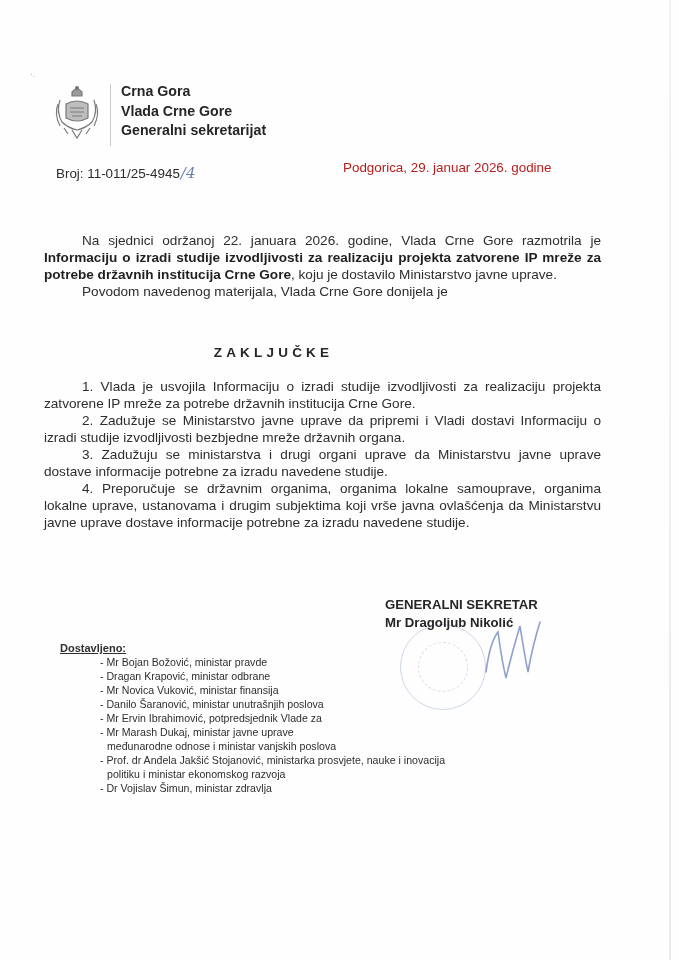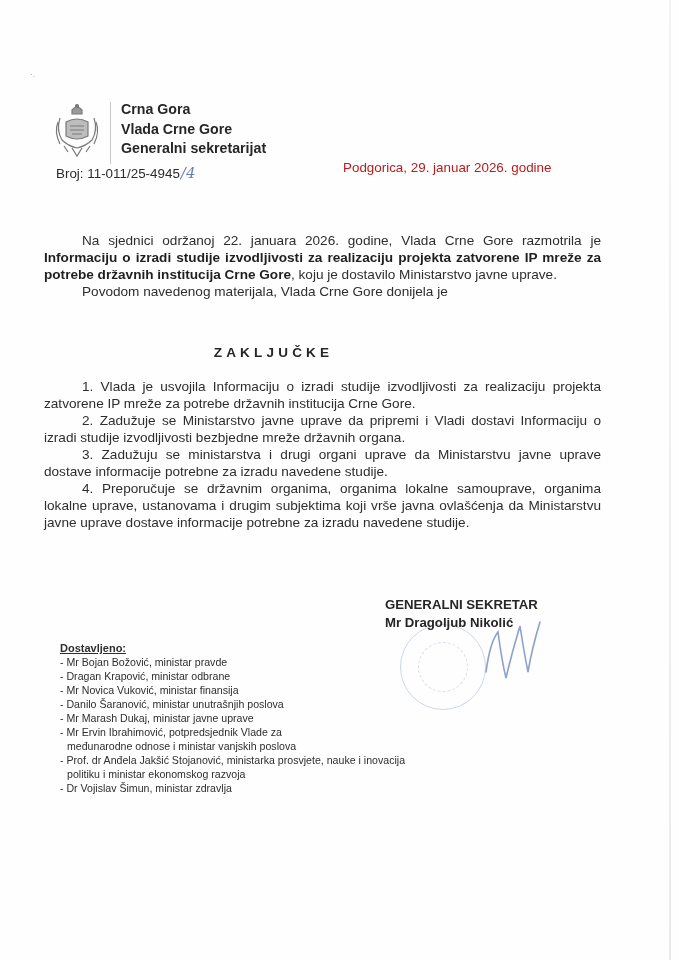--- a/index.html
+++ b/index.html
@@ -10,21 +10,21 @@
     color: #2a2a2a;
     position: relative;
   }
   .page-edge {
     position: absolute; top: 0; right: 8px; width: 2px; height: 960px;
     background: linear-gradient(#f2f3f2, #e9eae9);
   }
   .speck { position: absolute; left: 30px; top: 70px; font-size: 8px; color: #9a9a9a; }
 
   
-  .header { position: absolute; left: 52px; top: 100px; display: flex; align-items: flex-start; justify-content: center; }
+  .header { position: absolute; left: 52px; top: 82px; display: flex; align-items: flex-start; justify-content: center; }
   .coat { width: 50px; height: 58px; margin-top: 2px; }
   .vline { width: 1px; height: 62px; background: #c9c9c9; margin: 2px 10px 0 8px; }
   .inst { font-weight: bold; font-size: 14.2px; line-height: 19.5px; color: #262626; }
 
   .broj { position: absolute; left: 56px; top: 164px; font-size: 13.4px; color: #2c2c2c; }
   .broj .hand { color: #6a7fb8; font-style: italic; font-family: "DejaVu Serif", serif; font-size: 15px; margin-left: 1px; }
   .place { position: absolute; left: 343px; top: 160px; font-size: 13.4px; color: #b91c1c; }
 
   
   .body-text {
@@ -45,21 +45,21 @@
   .stamp {
     position: absolute; left: 400px; top: 624px; width: 84px; height: 84px;
     border-radius: 50%; border: 1.5px solid #c9d3e6; opacity: 0.9;
   }
   .stamp-inner { position: absolute; left: 418px; top: 642px; width: 48px; height: 48px; border-radius: 50%; border: 1px dashed #d4dcec; }
   .signature { position: absolute; left: 480px; top: 612px; width: 70px; height: 80px; }
 
   
   .dist { position: absolute; left: 60px; top: 641px; font-size: 10.6px; line-height: 14px; color: #2e2e2e; }
   .dist-title { font-weight: bold; font-size: 11px; text-decoration: underline; }
-  .dist-item { white-space: nowrap; }
+  .dist-item { white-space: nowrap; margin-left: 40px; }
   .dist-cont { padding-left: 7px; }
 </style>
 </head>
 <body>
 
 <div class="page-edge"></div>
 <div class="speck">·.</div>
 
 <div class="header">
   <svg class="coat" viewBox="0 0 50 58">
@@ -111,19 +111,19 @@
   <div>GENERALNI SEKRETAR</div>
   <div>Mr Dragoljub Nikolić</div>
 </div>
 
 <div class="dist">
   <div class="dist-title">Dostavljeno:</div>
   <div class="dist-item">- Mr Bojan Božović, ministar pravde</div>
   <div class="dist-item">- Dragan Krapović, ministar odbrane</div>
   <div class="dist-item">- Mr Novica Vuković, ministar finansija</div>
   <div class="dist-item">- Danilo Šaranović, ministar unutrašnjih poslova</div>
+  <div class="dist-item">- Mr Ervin Ibrahimović, potpredsjednik Vlade za</div>
   <div class="dist-item">- Mr Marash Dukaj, ministar javne uprave</div>
-  <div class="dist-item">- Mr Ervin Ibrahimović, potpredsjednik Vlade za</div>
   <div class="dist-item dist-cont">međunarodne odnose i ministar vanjskih poslova</div>
   <div class="dist-item">- Prof. dr Anđela Jakšić Stojanović, ministarka prosvjete, nauke i inovacija</div>
   <div class="dist-item dist-cont">politiku i ministar ekonomskog razvoja</div>
   <div class="dist-item">- Dr Vojislav Šimun, ministar zdravlja</div>
 </div>
 
 </body></html>

